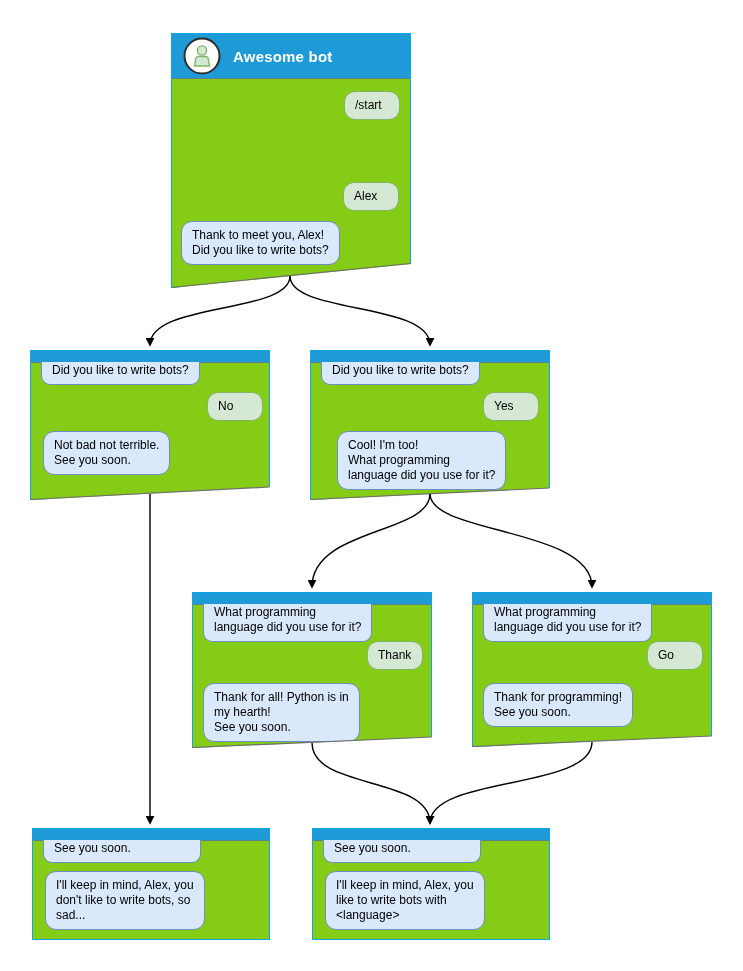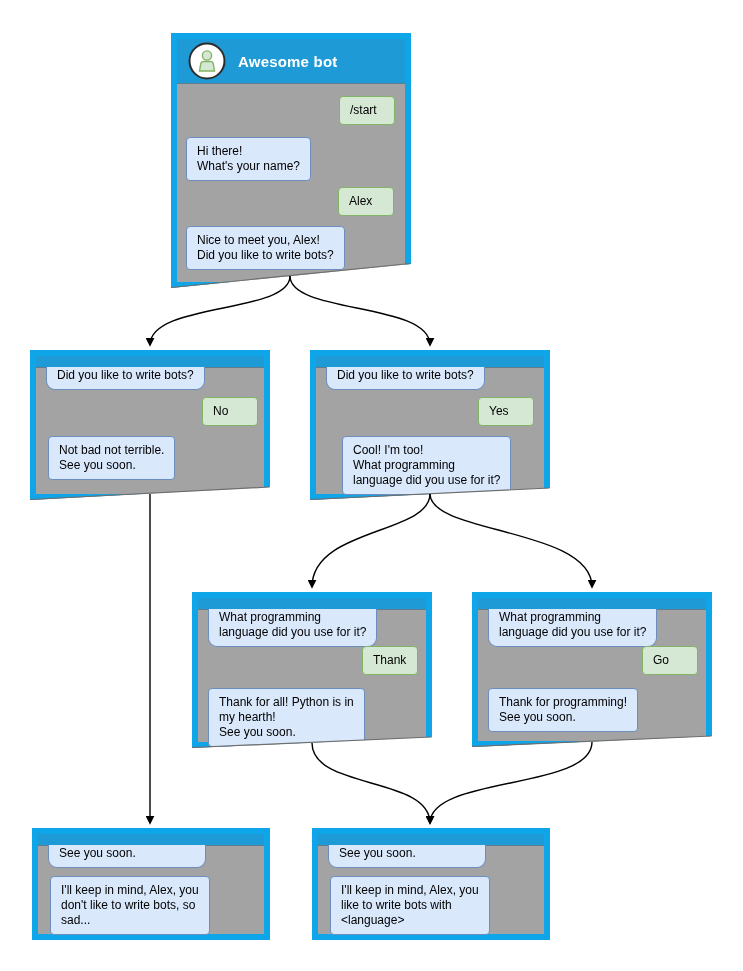--- a/index.html
+++ b/index.html
@@ -7,22 +7,22 @@
     position:relative;
     width:743px;height:971px;
     background:#ffffff;
     font-family:"Liberation Sans", sans-serif;
     color:#000;
     overflow:hidden;
   }
   
   .win{
     position:absolute;
-    background:#a3a3a3;
-    border:6px solid #0ea5e9;
+    background:#84cc16;
+    border:1px solid #0ea5e9;
     box-sizing:border-box;
     z-index:1;
   }
   .thinbar{
     position:absolute;top:0;left:0;right:0;height:11px;
     background:#1e9bd6;
     border-bottom:1px solid #5f7d8c;
   }
   .bighead{
     position:absolute;top:0;left:0;right:0;height:45px;
@@ -33,21 +33,21 @@
   }
   .bighead .title{
     color:#ffffff;font-size:15px;font-weight:bold;letter-spacing:.2px;
   }
   .avatar{width:38px;height:38px;flex:0 0 auto;}
   
   .bubble{
     position:absolute;
     font-size:12px;line-height:15px;
     padding:6px 10px;
-    border-radius:4px;
+    border-radius:11px;
     border:1px solid;
     white-space:pre-line;
     box-sizing:border-box;
   }
   .bot{background:#dae8fc;border-color:#6c8ebf;}
   .user{background:#d5e8d4;border-color:#82b366;min-width:56px;}
   .clipped{border-top:none;border-radius:0 0 9px 9px;padding-top:1px;}
   
   #w0{left:171px;top:33px;width:240px;height:255px;
       clip-path:polygon(0 0,100% 0,100% 231px,0 255px);}
@@ -103,24 +103,22 @@
       <svg class="avatar" viewBox="0 0 38 38">
         <circle cx="19" cy="19" r="17.5" fill="#ffffff" stroke="#2d2d2d" stroke-width="2"></circle>
         <g>
           <path d="M11.5 29 L12.8 21.5 Q13.2 19.5 15.4 19.5 L22.6 19.5 Q24.8 19.5 25.2 21.5 L26.5 29 Z" fill="#d5e8d4" stroke="#82b366" stroke-width="1.4"></path>
           <circle cx="19" cy="13.5" r="4.6" fill="#d5e8d4" stroke="#82b366" stroke-width="1.4"></circle>
         </g>
       </svg>
       <span class="title">Awesome bot</span>
     </div>
     <div class="bubble user p0">/start</div>
-    <div class="bubble bot  p1">Hi there!
-What's your name?</div>
     <div class="bubble user p2">Alex</div>
-    <div class="bubble bot  p3">Nice to meet you, Alex!
+    <div class="bubble bot  p3">Thank to meet you, Alex!
 Did you like to write bots?</div>
   </div>
 
   <div class="win" id="w1">
     <div class="thinbar"></div>
     <div class="bubble bot clipped p0">Did you like to write bots?</div>
     <div class="bubble user p1">No</div>
     <div class="bubble bot  p2">Not bad not terrible.
 See you soon.</div>
   </div>

